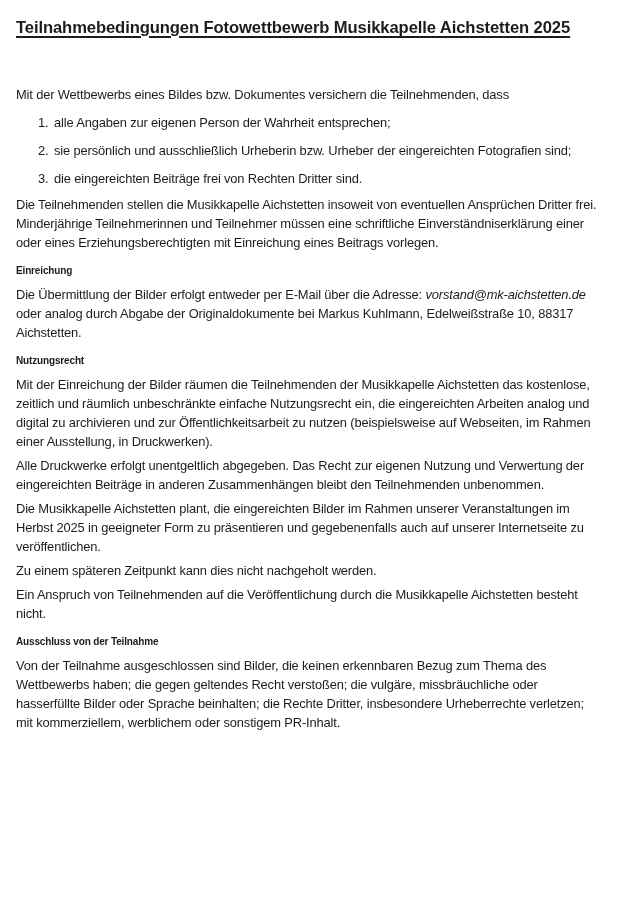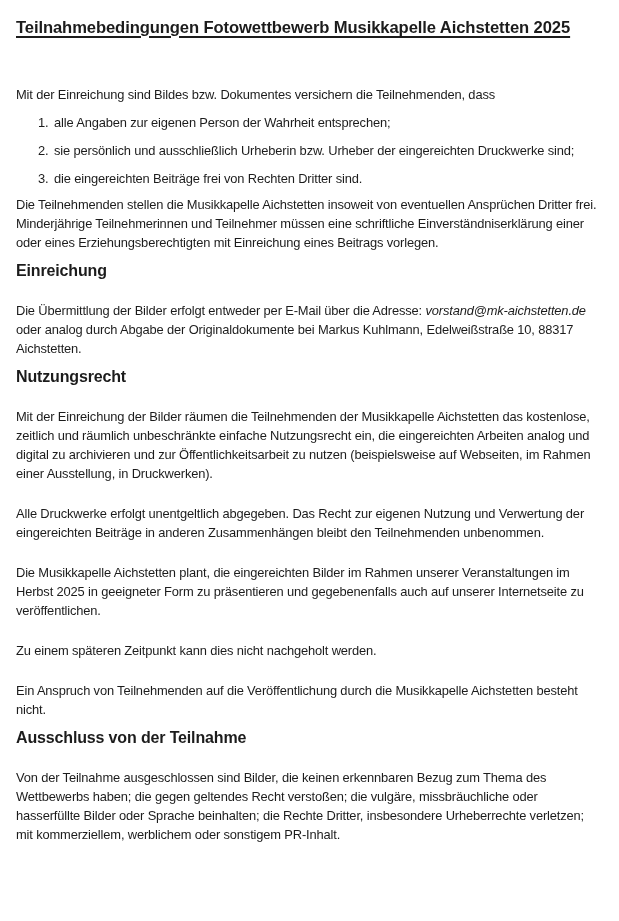--- a/index.html
+++ b/index.html
@@ -54,48 +54,48 @@
     ol.conditions li .num {
       width: 38px;
       flex: none;
       padding-left: 22px;
       box-sizing: border-box;
       text-align: left;
     }
     ol.conditions li .txt {
       flex: 1;
     }
-    .gap { margin-top: 21px; }
+    .gap { margin-top: 5px; }
     .after-list { margin-top: -2px; }
     .heading {
       margin: 9px 0 0 0;
-      font-size: 16px;
+      font-size: 10px;
       line-height: 19px;
       font-weight: bold;
       letter-spacing: -0.15px;
     }
     .email { font-style: italic; }
   </style>
 </head>
 <body>
 
 <div class="page">
 
   <h1 class="title">Teilnahmebedingungen Fotowettbewerb Musikkapelle Aichstetten 2025</h1>
 
-  <p class="p intro">Mit der Einreichung sind Bildes bzw. Dokumentes versichern die Teilnehmenden, dass</p>
+  <p class="p intro">Mit der Wettbewerbs eines Bildes bzw. Dokumentes versichern die Teilnehmenden, dass</p>
 
   <ol class="conditions">
     <li>
       <span class="num">1.</span>
       <span class="txt">alle Angaben zur eigenen Person der Wahrheit entsprechen;</span>
     </li>
     <li>
       <span class="num">2.</span>
-      <span class="txt">sie persönlich und ausschließlich Urheberin bzw. Urheber der eingereichten Druckwerke sind;</span>
+      <span class="txt">sie persönlich und ausschließlich Urheberin bzw. Urheber der eingereichten Fotografien sind;</span>
     </li>
     <li>
       <span class="num">3.</span>
       <span class="txt">die eingereichten Beiträge frei von Rechten Dritter sind.</span>
     </li>
   </ol>
 
   <p class="p after-list">Die Teilnehmenden stellen die Musikkapelle Aichstetten insoweit von eventuellen Ansprüchen Dritter frei. Minderjährige Teilnehmerinnen und Teilnehmer müssen eine schriftliche Einverständniserklärung einer oder eines Erziehungsberechtigten mit Einreichung eines Beitrags vorlegen.</p>
 
   <h2 class="heading">Einreichung</h2>

